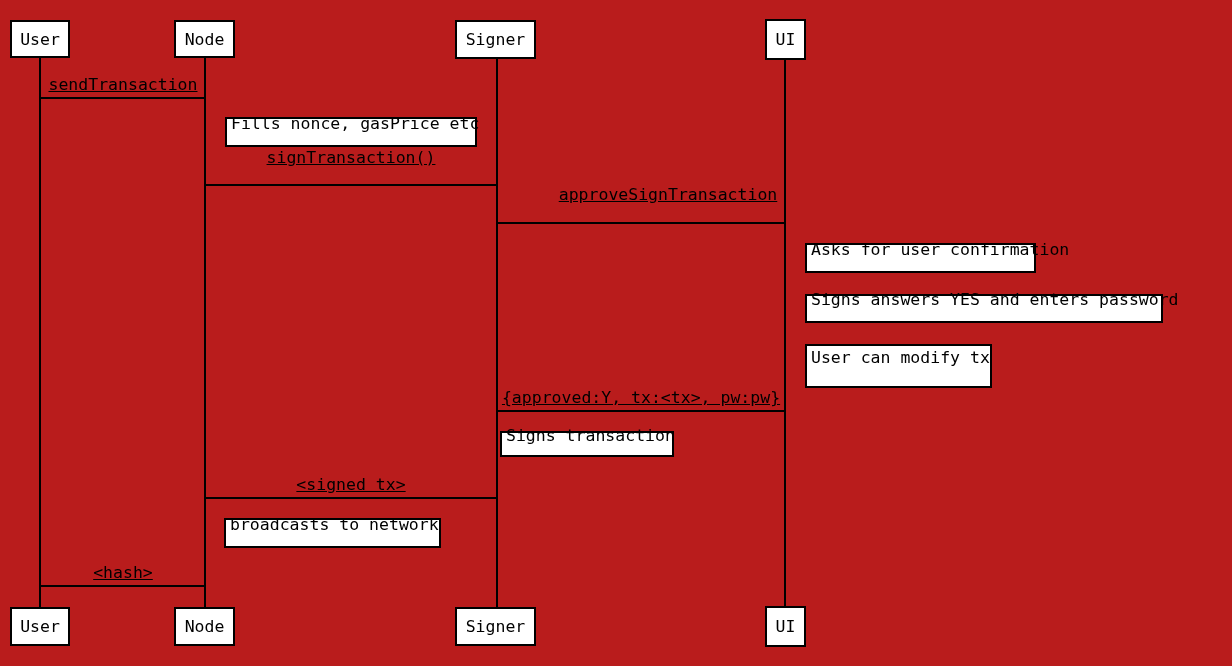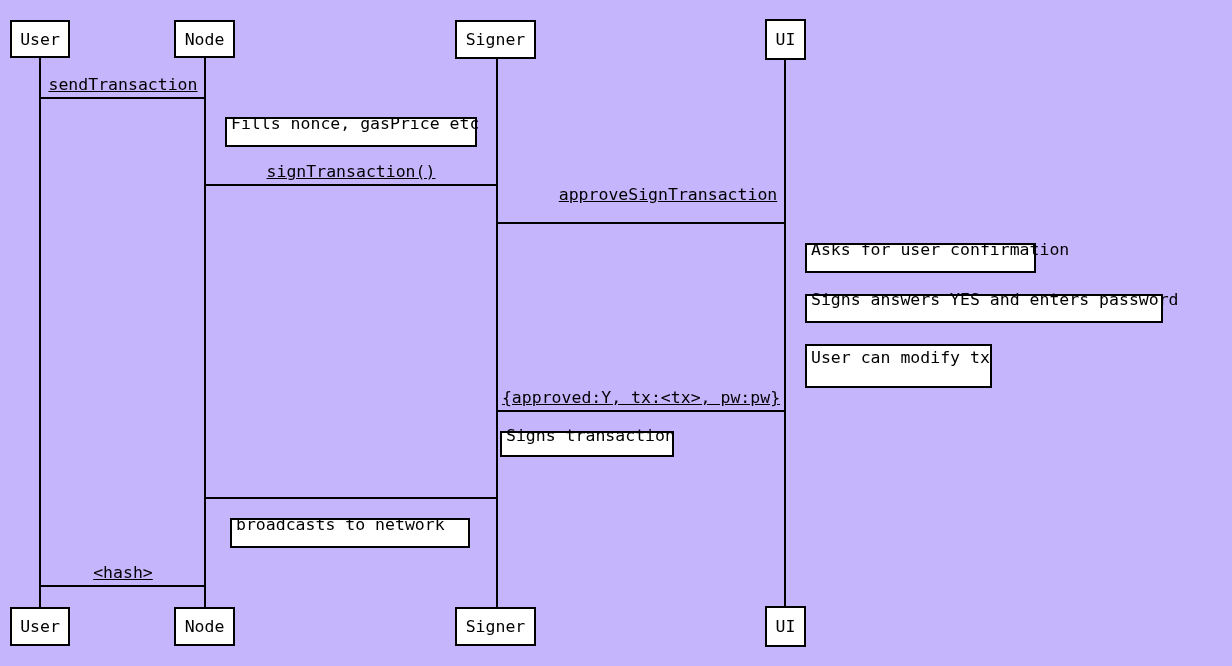--- a/index.html
+++ b/index.html
@@ -4,21 +4,21 @@
 <style>
   html, body {
     margin: 0;
     padding: 0;
     background: #ffffff;
   }
   .diagram {
     position: relative;
     width: 1232px;
     height: 666px;
-    background: #c4b5fd;
+    background: #b91c1c;
     font-family: "DejaVu Sans Mono", "Liberation Mono", monospace;
     font-size: 16.5px;
     color: #000000;
     overflow: hidden;
   }
   .lifeline {
     position: absolute;
     width: 2px;
     top: 58px;
     height: 550px;
@@ -87,21 +87,21 @@
     <span>UI</span>
   </div>
 
   <div class="msg-label" style="left:40px;top:75px;width:166px">sendTransaction</div>
   <div class="msg-line" style="left:40px;top:97px;width:166px"></div>
 
   <div class="note" style="left:225px;top:117px;width:252px;height:30px">
     <span>Fills nonce, gasPrice etc</span>
   </div>
 
-  <div class="msg-label" style="left:204px;top:162px;width:294px">signTransaction()</div>
+  <div class="msg-label" style="left:204px;top:148px;width:294px">signTransaction()</div>
   <div class="msg-line" style="left:204px;top:184px;width:294px"></div>
 
   <div class="msg-label" style="left:496px;top:185px;width:344px">approveSignTransaction</div>
   <div class="msg-line" style="left:496px;top:222px;width:290px"></div>
 
   <div class="note" style="left:805px;top:243px;width:231px;height:30px">
     <span>Asks for user confirmation</span>
   </div>
   <div class="note" style="left:805px;top:294px;width:358px;height:29px">
     <span>Signs answers YES and enters password</span>
@@ -110,23 +110,24 @@
     <span>User can modify tx</span>
   </div>
 
   <div class="msg-label" style="left:496px;top:388px;width:290px">{approved:Y, tx:&lt;tx&gt;, pw:pw}</div>
   <div class="msg-line" style="left:496px;top:410px;width:290px"></div>
 
   <div class="note" style="left:500px;top:431px;width:174px;height:26px">
     <span>Signs transaction</span>
   </div>
 
+  <div class="msg-label" style="left:204px;top:475px;width:294px">&lt;signed tx&gt;</div>
   <div class="msg-line" style="left:204px;top:497px;width:294px"></div>
 
-  <div class="note" style="left:230px;top:518px;width:240px;height:30px">
+  <div class="note" style="left:224px;top:518px;width:217px;height:30px">
     <span>broadcasts to network</span>
   </div>
 
   <div class="msg-label" style="left:40px;top:563px;width:166px">&lt;hash&gt;</div>
   <div class="msg-line" style="left:40px;top:585px;width:166px"></div>
 
   <div class="pbox" style="left:10px;top:607px;width:60px;height:39px">
     <span>User</span>
   </div>
   <div class="pbox" style="left:174px;top:607px;width:61px;height:39px">

